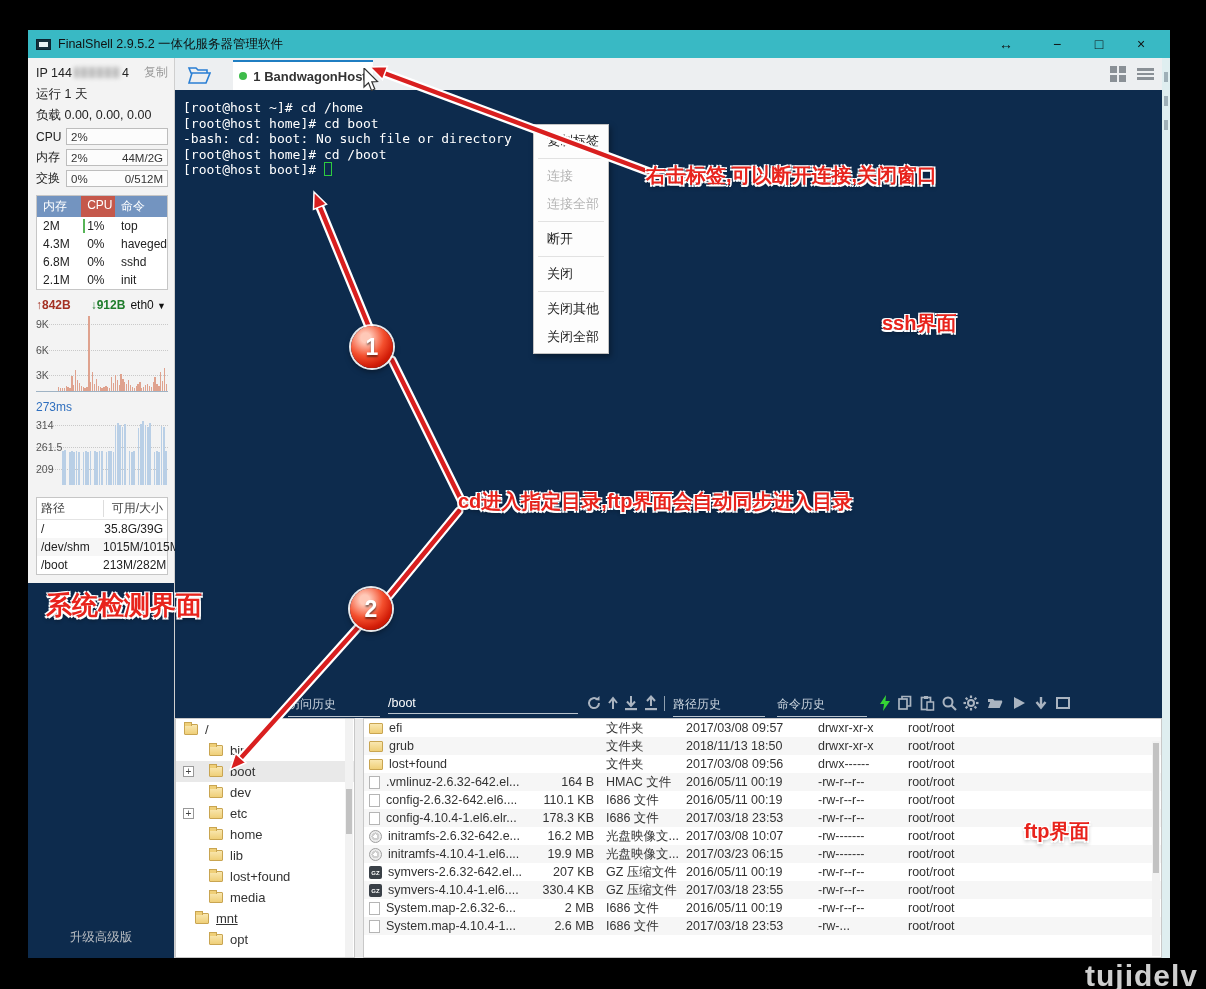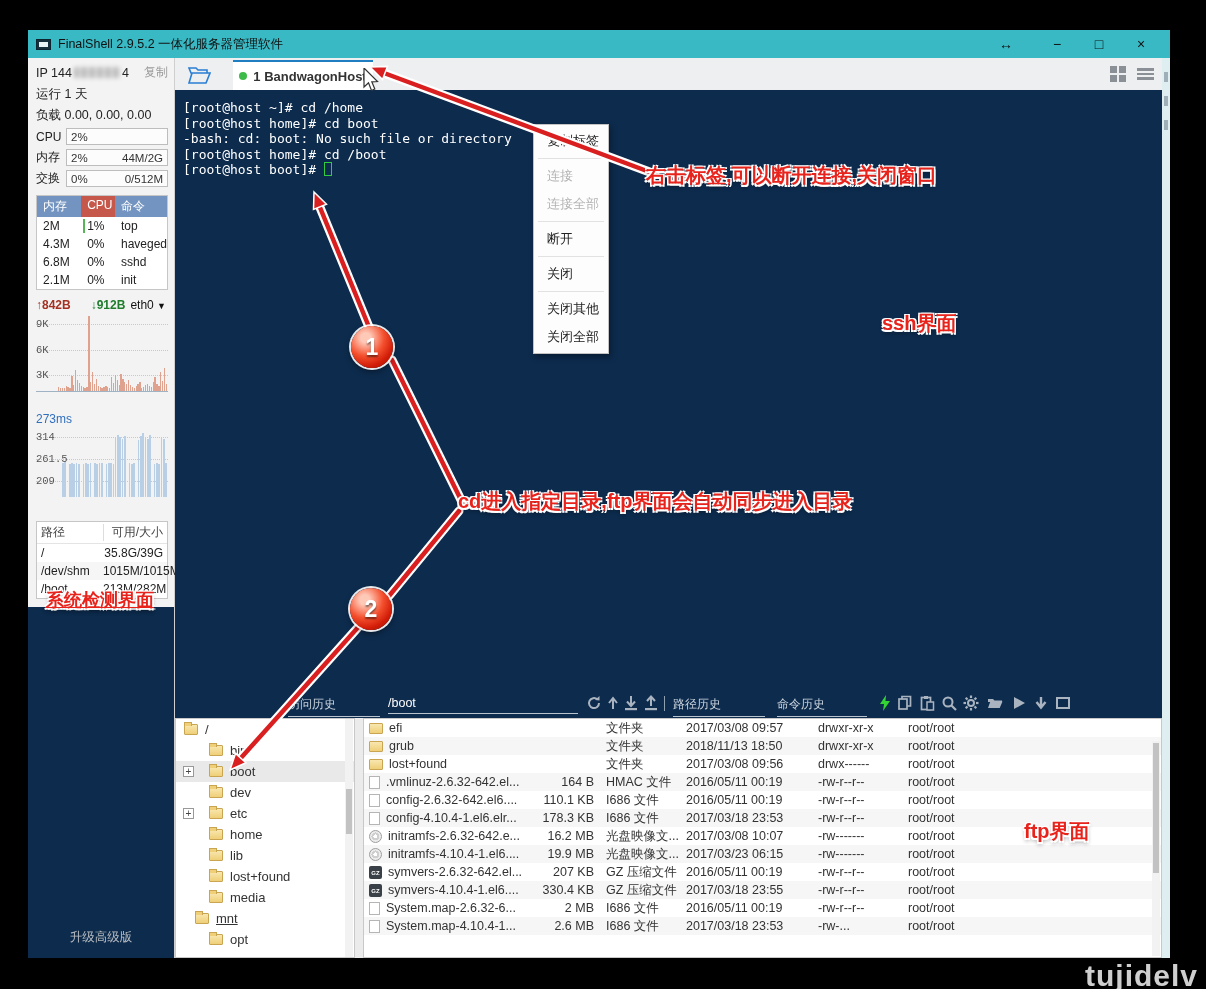--- a/index.html
+++ b/index.html
@@ -36,21 +36,21 @@
   .pcell { padding:2px 0 2px 6px; }
   .pcell.cpubar { position:relative; }
   .pcell.cpubar i { position:absolute; left:2px; top:2px; bottom:2px; width:2px; background:#57b457; }
 
   .net-row { display:flex; align-items:center; padding:2px 8px 1px 8px; font-size:12px; }
   .net-up { color:#a33022; font-weight:bold; }
   .net-down { color:#1f7d2c; font-weight:bold; margin-left:20px; }
   .net-if { margin-left:auto; color:#111; }
   .net-if .car { font-size:9px; }
 
-  .chart { position:relative; margin:1px 6px 16px 8px; height:78px; border-bottom:1px solid #9fb3c4; overflow:hidden;font-family:Liberation Mono, monospace; }
+  .chart { position:relative; margin:1px 6px 4px 8px; height:78px; border-bottom:1px solid #9fb3c4; overflow:hidden; }
   .chart .gl { position:absolute; left:0; right:0; border-top:1px dotted #c9c9c9; }
   .chart .yl { position:absolute; left:0; font-size:10.5px; color:#555; background:transparent; z-index:3; }
   .bars { position:absolute; left:22px; right:0; bottom:0; top:0; display:flex; align-items:flex-end; }
   .bars.behind { z-index:1; } .bars.front { z-index:2; }
   .bar-net-up { width:1.4px; margin-right:.6px; background:#dfa28e; }
   .bar-net-down { width:1.4px; margin-right:.6px; background:#b3ae85; }
   .ping-label { padding:4px 0 0 8px; color:#2f6fbe; font-size:12px; }
   .chart.ping { height:70px; border-bottom:none; }
   .bar-ping { width:2.1px; margin-right:.7px; background:#b9cfe6; }
 
@@ -758,21 +758,21 @@
       <path d="M361 624 L240 759" stroke="#fff" stroke-width="9" fill="none"></path>
       <path d="M361 624 L240 759" stroke="#d91f1f" stroke-width="4.5" fill="none"></path>
       <polygon points="230,770 235.5,753.4 245.9,762.8" fill="#d91f1f" stroke="#fff" stroke-width="1.5"></polygon>
     </g>
   </svg>
 
   <div class="red-note" style="left:646px; top:162px;">右击标签,可以断开连接,关闭窗口</div>
   <div class="red-note" style="left:882px; top:310px;">ssh界面</div>
   <div class="red-note" style="left:458px; top:488px;">cd进入指定目录,ftp界面会自动同步进入目录</div>
   <div class="red-note" style="left:1024px; top:818px;">ftp界面</div>
-  <div class="red-note" style="left:46px; top:588px; font-size:18px;text-decoration:underline;">系统检测界面</div>
+  <div class="red-note" style="left:46px; top:588px; font-size:26px;">系统检测界面</div>
 
   <div class="step-circle" style="left:351px; top:326px;">1</div>
   <div class="step-circle" style="left:350px; top:588px;">2</div>
 
   <svg class="cursor-svg" style="left:362px; top:68px;" width="20" height="26">
     <polygon points="2,0 2,19 6.5,14.8 9.5,22.5 12.8,21 9.8,13.8 15.5,13.5" fill="#fff" stroke="#333" stroke-width="1.2"></polygon>
   </svg>
 
   <div class="watermark">tujidelv</div>
 </div>

